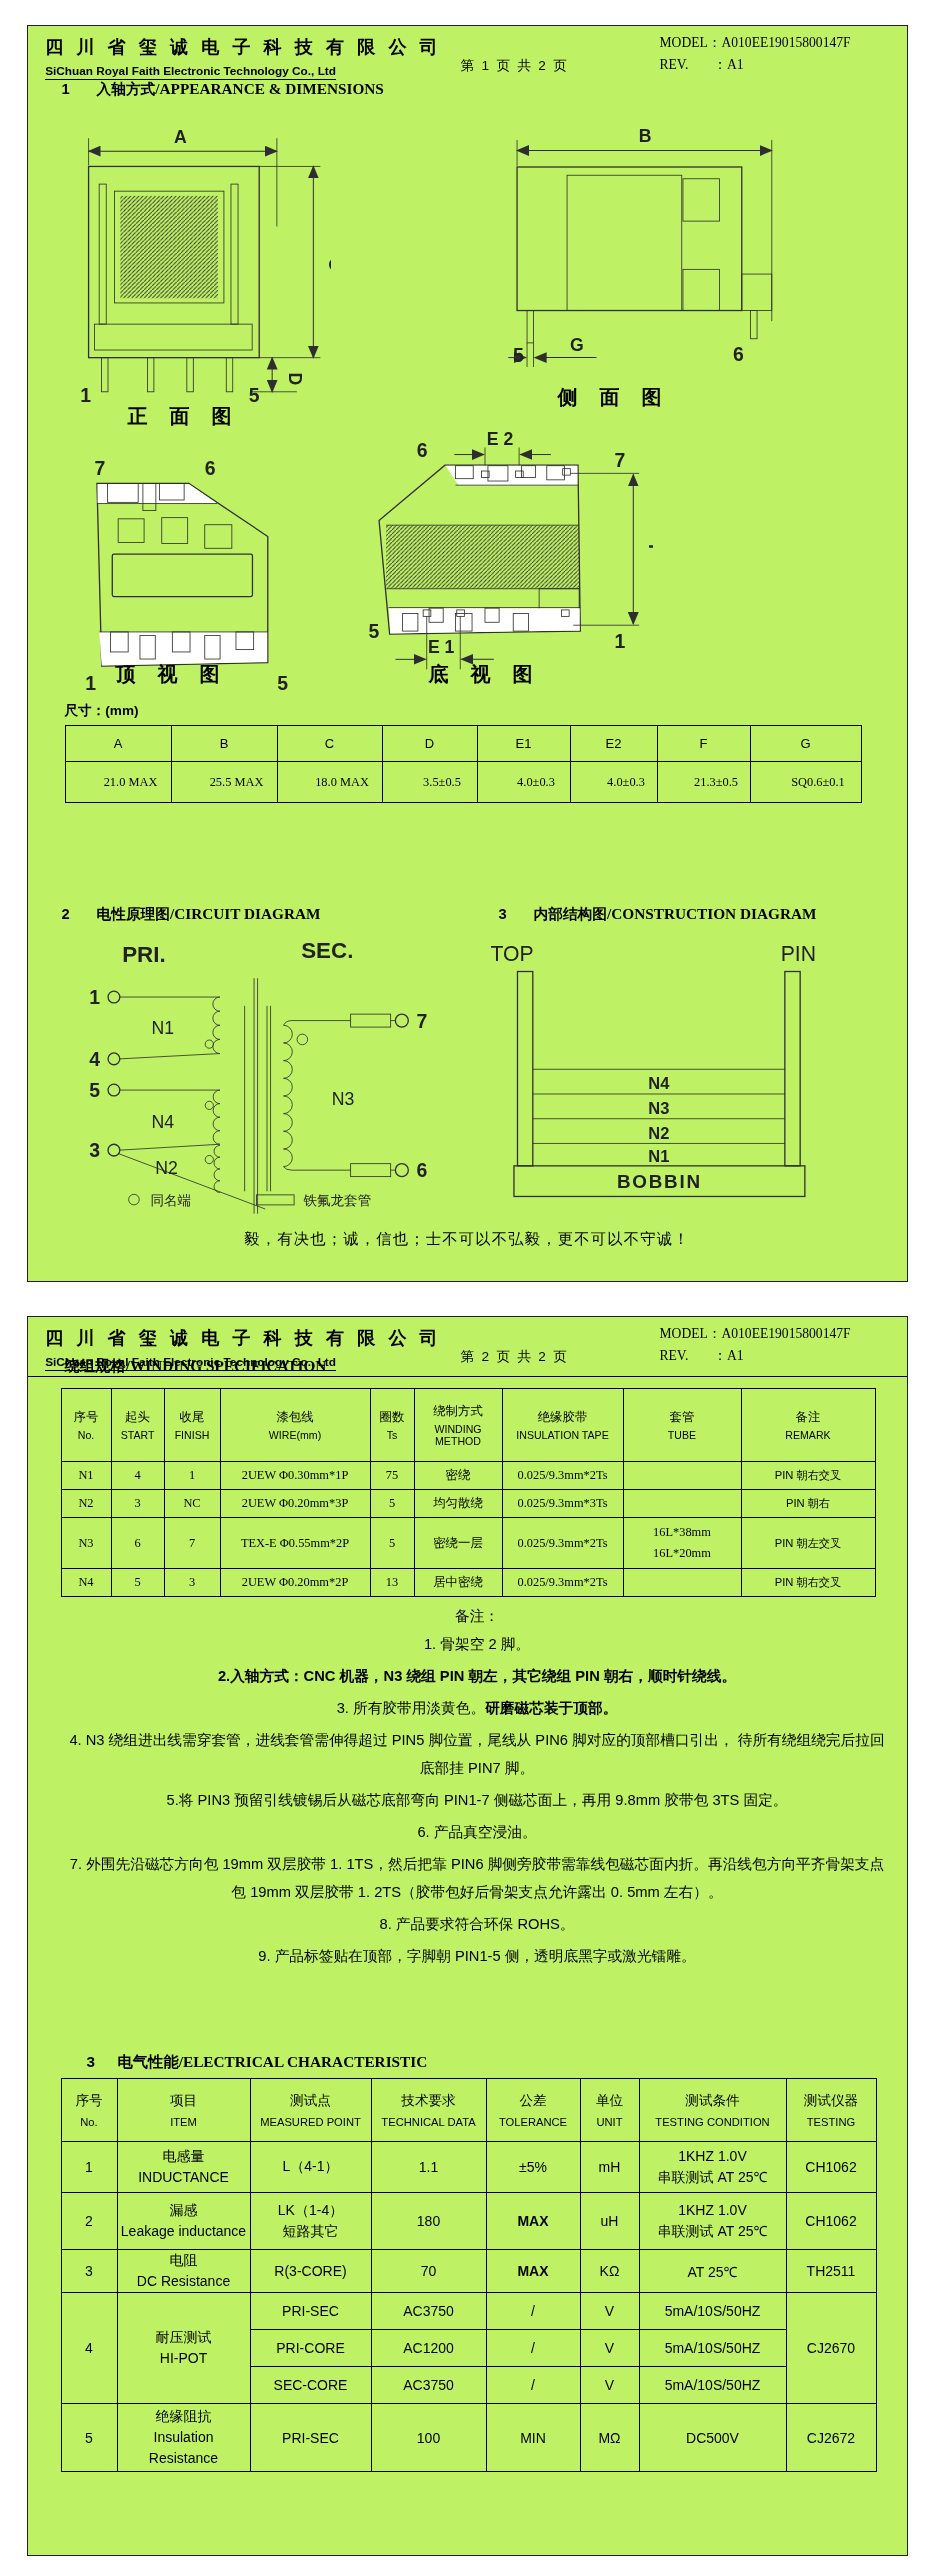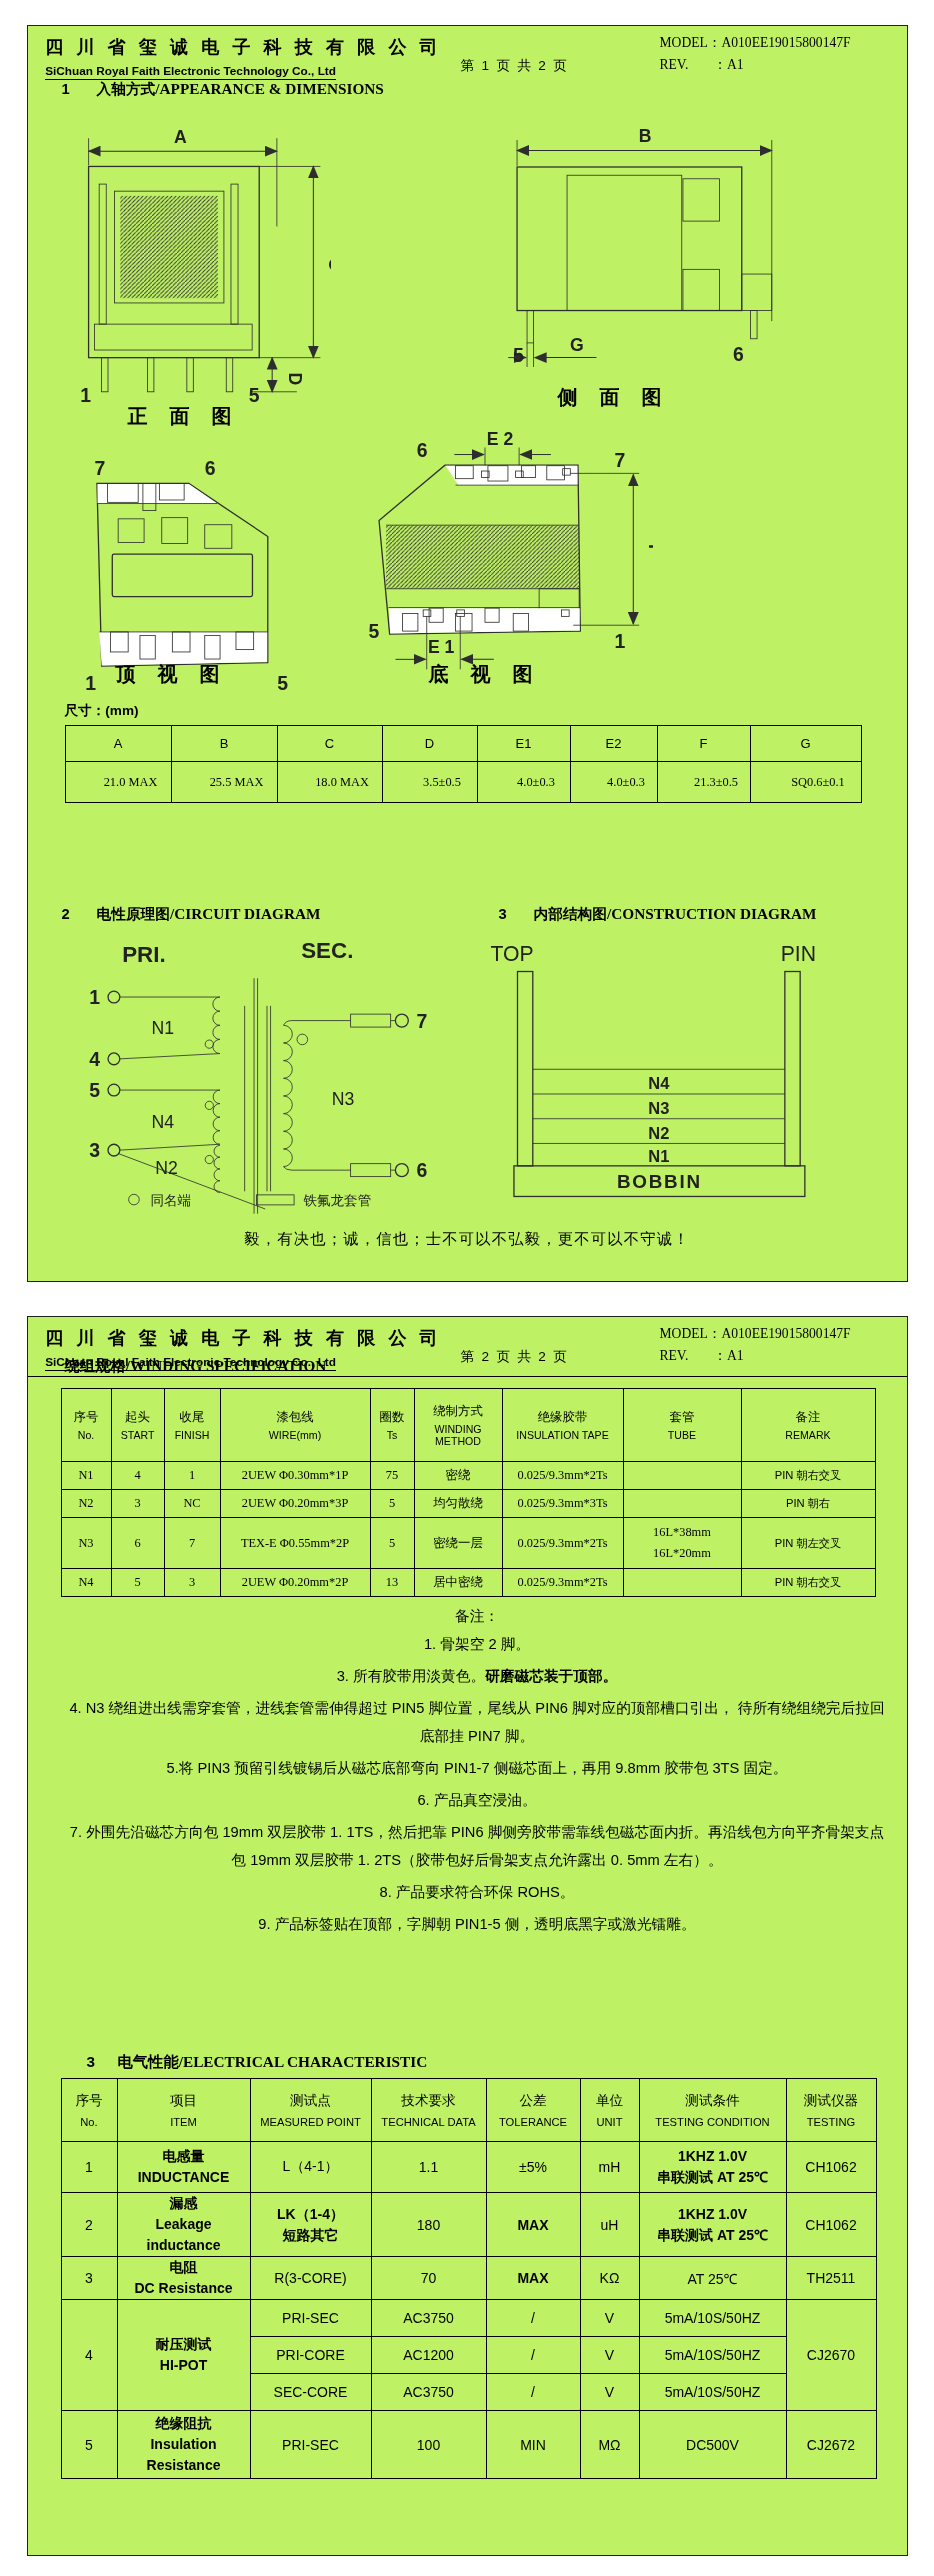--- a/index.html
+++ b/index.html
@@ -63,21 +63,21 @@
 
   .elec-title{position:absolute;left:33px;top:735px;font-size:15.3px;font-weight:bold;margin-left:26px;}
   .elec-title .no{display:inline-block;width:31px;}
   .elec-title .en{font-family:"Liberation Serif",serif;}
   .elec-table{position:absolute;left:33px;top:761px;table-layout:fixed;width:814px;}
   .elec-table td{border:1.2px solid #000;text-align:center;vertical-align:middle;padding:0 1.2px;overflow:hidden;}
   .elec-table .hcn{font-size:13.6px;}
   .elec-table .hen{font-size:11.2px;margin-top:5.9px;}
   .elec-table tr.hr td{height:62px;}
   .elec-table .val{font-size:14px;}
-  .elec-table .two{line-height:21px;font-weight:bold;}
+  .elec-table .two{line-height:21px;}
   .bold{font-weight:bold;}
 </style>
 </head>
 <body>
 
 <svg width="0" height="0" style="position:absolute" aria-hidden="true">
   <defs>
     <pattern id="h1" patternUnits="userSpaceOnUse" width="15" height="15">
         <path d="M-2,17 L17,-2" stroke="#3b3b3b" stroke-width="1.6" fill="none"></path>
       </pattern>
@@ -445,20 +445,21 @@
       <td class="c-ser">0.025/9.3mm*2Ts</td>
       <td class="c-ser"></td>
       <td class="c-rm">PIN 朝右交叉</td>
     </tr>
   </tbody>
     </table>
 
   <div class="notes">
     <div class="ttl">备注：</div>
     <div class="nt"><span>1. 骨架空 2 脚。</span><span class="bt"></span></div>
+    <div class="nt"><span></span><span class="bt">2.入轴方式：CNC 机器，N3 绕组 PIN 朝左，其它绕组 PIN 朝右，顺时针绕线。</span></div>
     <div class="nt"><span>3. 所有胶带用淡黄色。</span><span class="bt">研磨磁芯装于顶部。</span></div>
     <div class="nt"><span>4. N3 绕组进出线需穿套管，进线套管需伸得超过 PIN5 脚位置，尾线从 PIN6 脚对应的顶部槽口引出， 待所有绕组绕完后拉回底部挂 PIN7 脚。</span><span class="bt"></span></div>
     <div class="nt"><span>5.将 PIN3 预留引线镀锡后从磁芯底部弯向 PIN1-7 侧磁芯面上，再用 9.8mm 胶带包 3TS 固定。</span><span class="bt"></span></div>
     <div class="nt"><span>6. 产品真空浸油。</span><span class="bt"></span></div>
     <div class="nt"><span>7. 外围先沿磁芯方向包 19mm 双层胶带 1. 1TS，然后把靠 PIN6 脚侧旁胶带需靠线包磁芯面内折。再沿线包方向平齐骨架支点包 19mm 双层胶带 1. 2TS（胶带包好后骨架支点允许露出 0. 5mm 左右）。</span><span class="bt"></span></div>
     <div class="nt"><span>8. 产品要求符合环保 ROHS。</span><span class="bt"></span></div>
     <div class="nt"><span>9. 产品标签贴在顶部，字脚朝 PIN1-5 侧，透明底黑字或激光镭雕。</span><span class="bt"></span></div>
   </div>
 
   <div class="elec-title">

